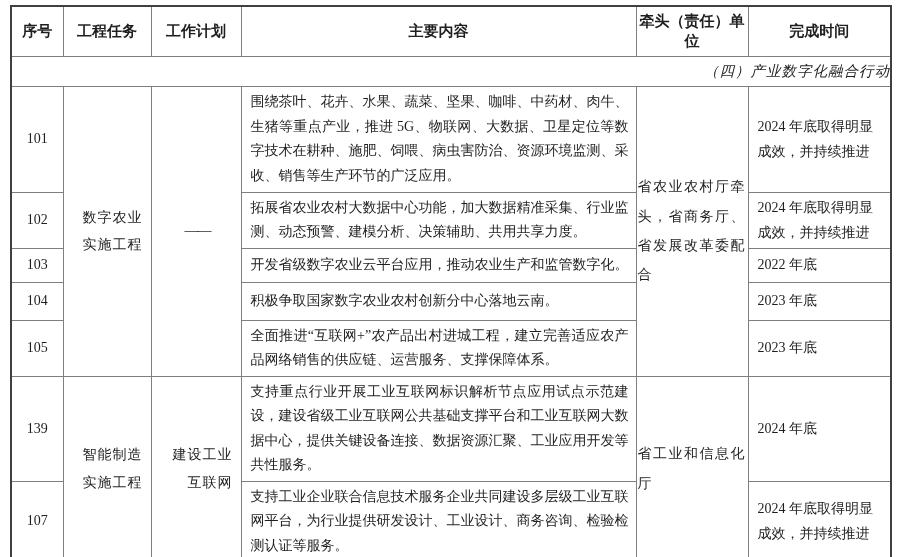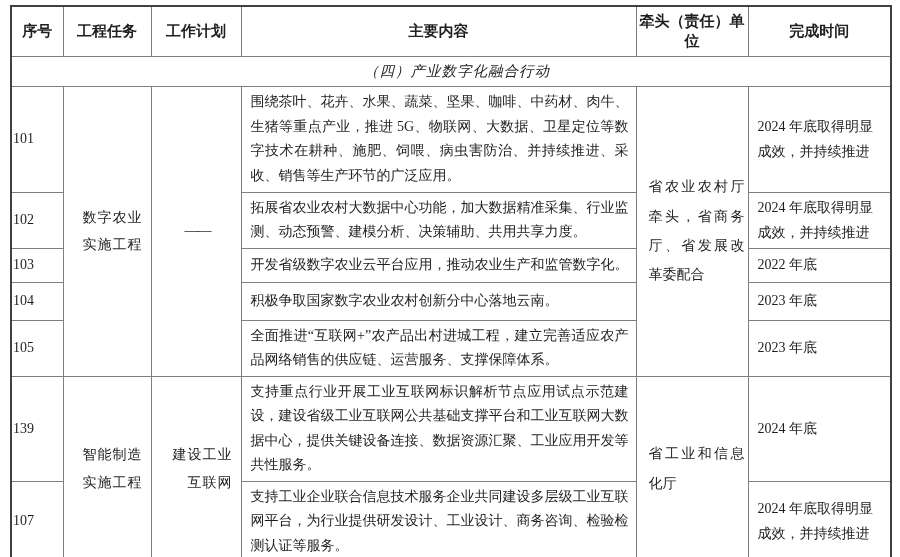--- a/index.html
+++ b/index.html
@@ -49,34 +49,34 @@
     padding: 0 2px;
   }
 
   
   tr.section { height: 30px; }
   tr.section td {
     font-style: italic;
     font-size: 14.5px;
     padding: 0 0 0 12px;
     letter-spacing: 1px;
-    text-align: center;
+    text-align: right;
   }
 
   
   tr.r101 { height: 106px; }
   tr.r102 { height: 48px; }
   tr.r103 { height: 34px; }
   tr.r104 { height: 38px; }
   tr.r105 { height: 52px; }
   tr.r106 { height: 95px; }
   tr.r107 { height: 80px; }
 
   td.no {
-    text-align: left;
+    text-align: center;
     font-size: 14px;
   }
   td.task, td.plan-cell {
     text-align: right;
     padding: 0 8px 0 11px;
     line-height: 1.95;
     letter-spacing: 1px;
   }
   td.plan-dash {
     text-align: center;
@@ -85,21 +85,21 @@
   td.content {
     text-align: justify;
     text-justify: inter-character;
     padding: 3px 7px 3px 9px;
     line-height: 1.75;
   }
   td.unit {
     text-align: justify;
     text-justify: inter-character;
     font-size: 13px;
-    padding: 0 3px 0 12px;
+    padding: 0 3px 0 1px;
     line-height: 2.1;
   }
   td.time {
     text-align: left;
     padding: 0 6px 0 9px;
     line-height: 1.8;
     margin-top: 24px;
   }
 </style>
 </head>
@@ -127,21 +127,21 @@
     </thead>
     <tbody>
       <tr class="section">
         <td colspan="6">（四）产业数字化融合行动</td>
       </tr>
 
       <tr class="r101">
         <td class="no">101</td>
         <td class="task" rowspan="5">数字农业实施工程</td>
         <td class="plan-cell plan-dash" rowspan="5">——</td>
-        <td class="content">围绕茶叶、花卉、水果、蔬菜、坚果、咖啡、中药材、肉牛、生猪等重点产业，推进 5G、物联网、大数据、卫星定位等数字技术在耕种、施肥、饲喂、病虫害防治、并持续推进、采收、销售等生产环节的广泛应用。</td>
+        <td class="content">围绕茶叶、花卉、水果、蔬菜、坚果、咖啡、中药材、肉牛、生猪等重点产业，推进 5G、物联网、大数据、卫星定位等数字技术在耕种、施肥、饲喂、病虫害防治、资源环境监测、采收、销售等生产环节的广泛应用。</td>
         <td class="unit" rowspan="5">省农业农村厅牵头，省商务厅、省发展改革委配合</td>
         <td class="time">2024 年底取得明显成效，并持续推进</td>
       </tr>
       <tr class="r102">
         <td class="no">102</td>
         <td class="content">拓展省农业农村大数据中心功能，加大数据精准采集、行业监测、动态预警、建模分析、决策辅助、共用共享力度。</td>
         <td class="time">2024 年底取得明显成效，并持续推进</td>
       </tr>
       <tr class="r103">
         <td class="no">103</td>

